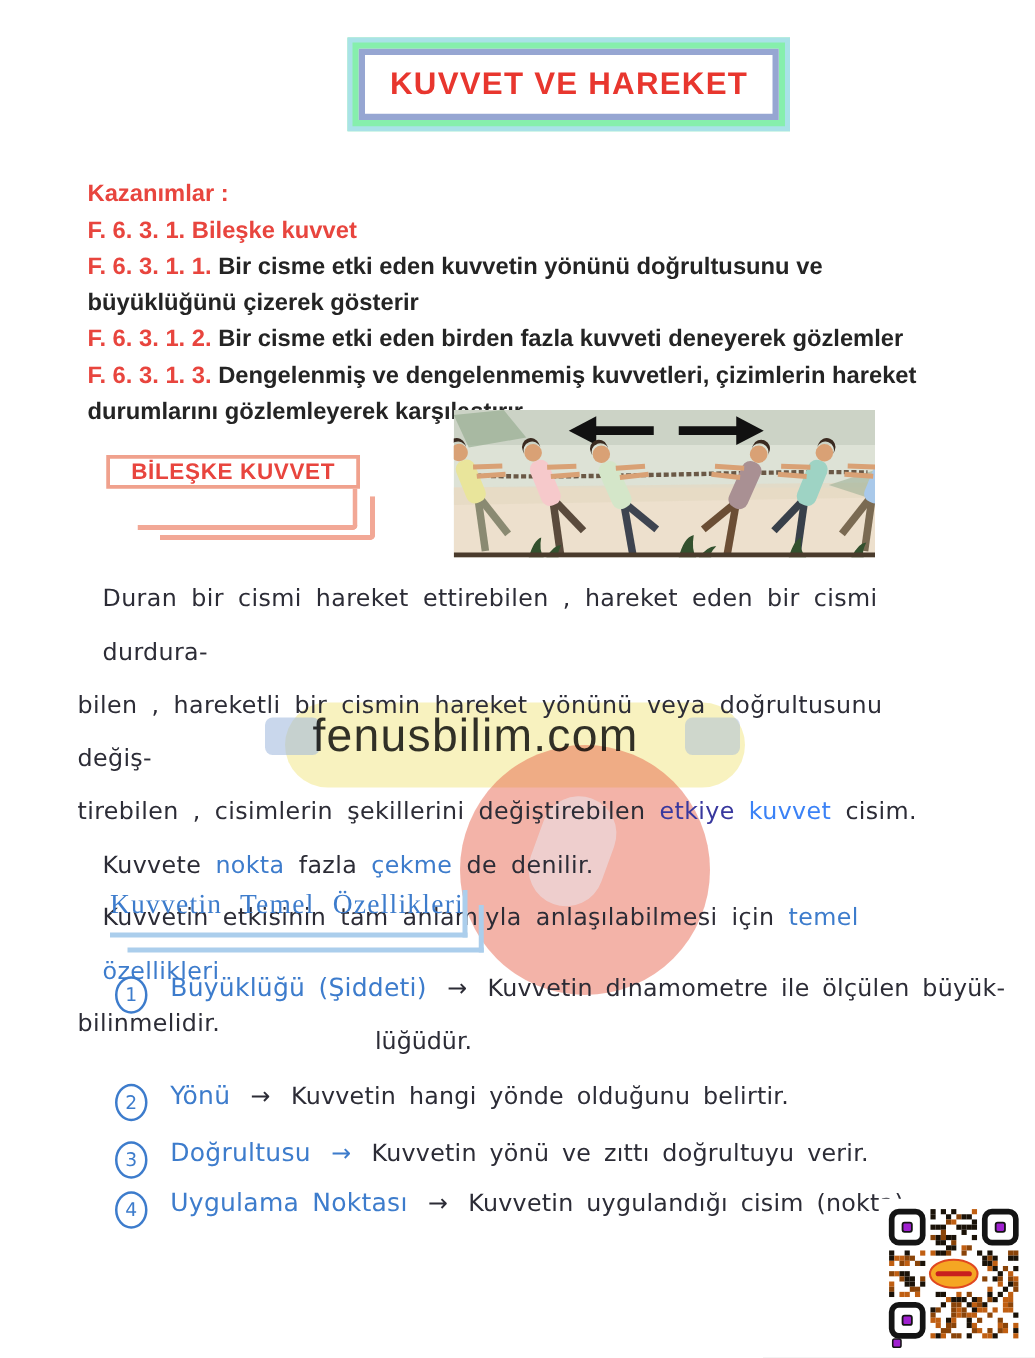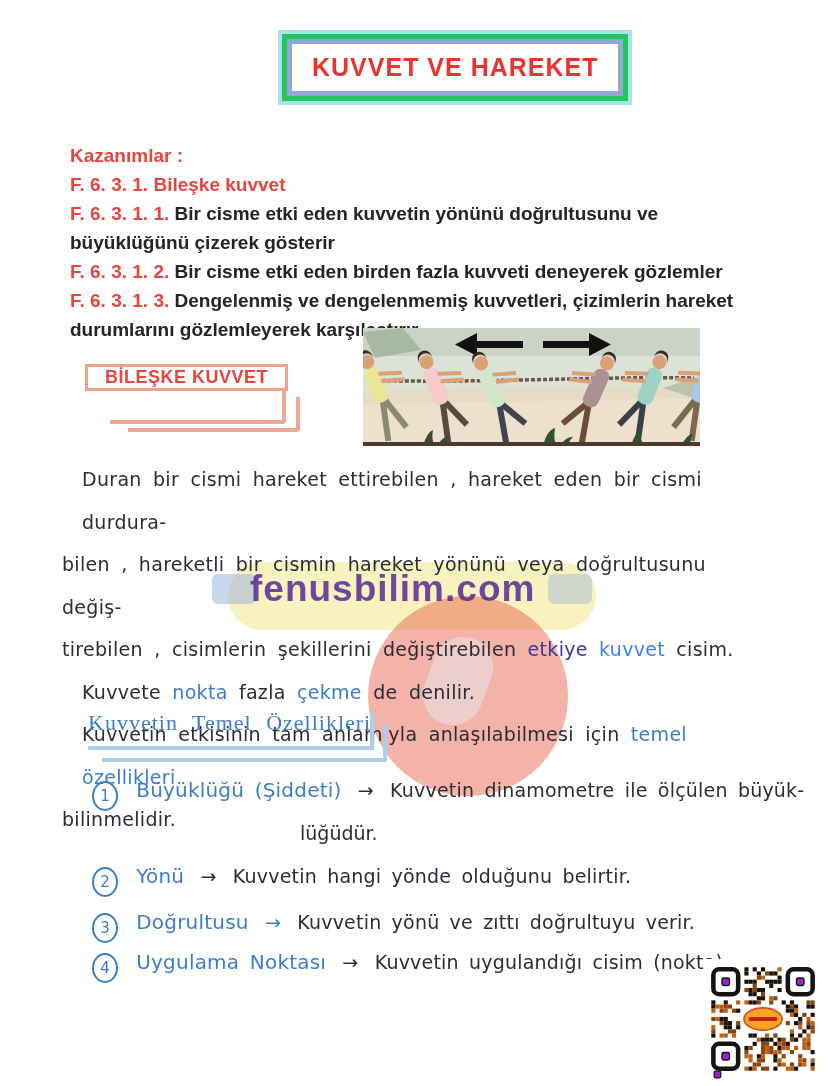--- a/index.html
+++ b/index.html
@@ -6,26 +6,26 @@
   .page{position:relative;width:828px;height:1086px;background:#ffffff;margin:0 auto;
         font-family:"Liberation Sans",sans-serif;overflow:hidden;}
 
   
   .watermark{position:absolute;left:0;top:0;width:100%;height:100%;z-index:0;pointer-events:none;}
   .wm-band{position:absolute;left:228px;top:562px;width:368px;height:68px;background:#f7f0b4;border-radius:34px;opacity:.85;}
   .wm-chip-l{position:absolute;left:212px;top:574px;width:44px;height:30px;background:#9db6dc;border-radius:6px;opacity:.55;}
   .wm-chip-r{position:absolute;left:548px;top:574px;width:44px;height:30px;background:#9db6dc;border-radius:6px;opacity:.45;}
   .wm-circle{position:absolute;left:368px;top:596px;width:200px;height:200px;background:#e4573f;border-radius:50%;opacity:.45;}
   .wm-circle2{position:absolute;left:428px;top:636px;width:60px;height:90px;background:#e9e9f2;border-radius:30px;opacity:.5;transform:rotate(20deg);}
-  .wm-text{position:absolute;left:250px;top:568px;width:330px;font-size:37px;font-weight:bold;color:#4c1d95;opacity:.8;letter-spacing:1px;}
+  .wm-text{position:absolute;left:250px;top:568px;width:330px;font-size:37px;font-weight:normal;color:#000000;opacity:.8;letter-spacing:1px;}
 
   .content{position:absolute;left:0;top:0;width:100%;height:100%;z-index:1;}
 
   
-  .title-box{position:absolute;left:278px;top:30px;border:4px solid #a9e2e7;background:#22c55e;padding:5px;}
+  .title-box{position:absolute;left:278px;top:30px;border:4px solid #a9e2e7;background:#86efac;padding:5px;}
   .title-inner{border:5px solid #96a6d2;background:#fff;padding:9px 20px;}
   .title-inner span{color:#e8362e;font-size:25px;font-weight:bold;letter-spacing:1px;}
 
   
   .objectives{position:absolute;left:70px;top:141px;width:706px;font-size:19px;font-weight:bold;line-height:29px;color:#242424;}
   .red{color:#e8453e;}
   .obj-line{margin:0;}
 
   
   .bk-shadow1{position:absolute;left:110px;top:382px;width:172px;height:38px;border-right:4px solid #f2a896;border-bottom:4px solid #f2a896;border-radius:0 0 4px 0;}

